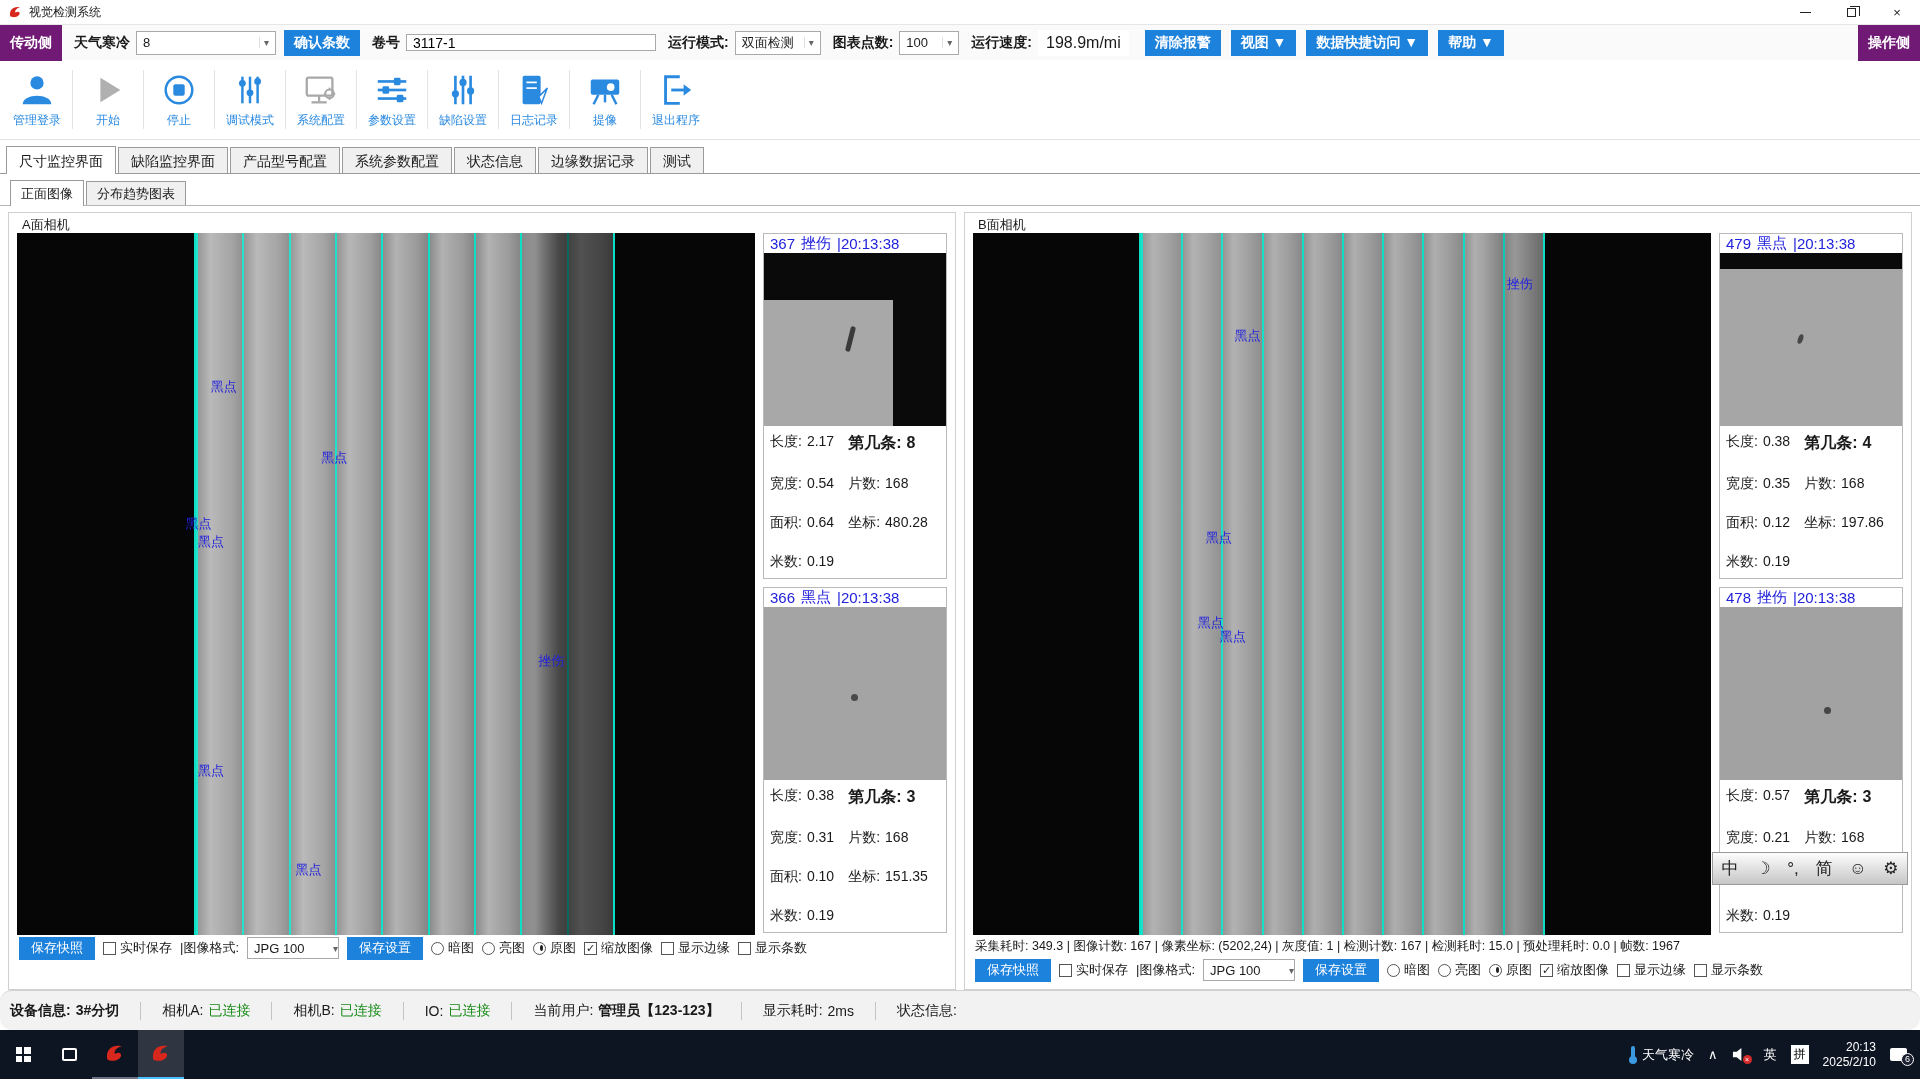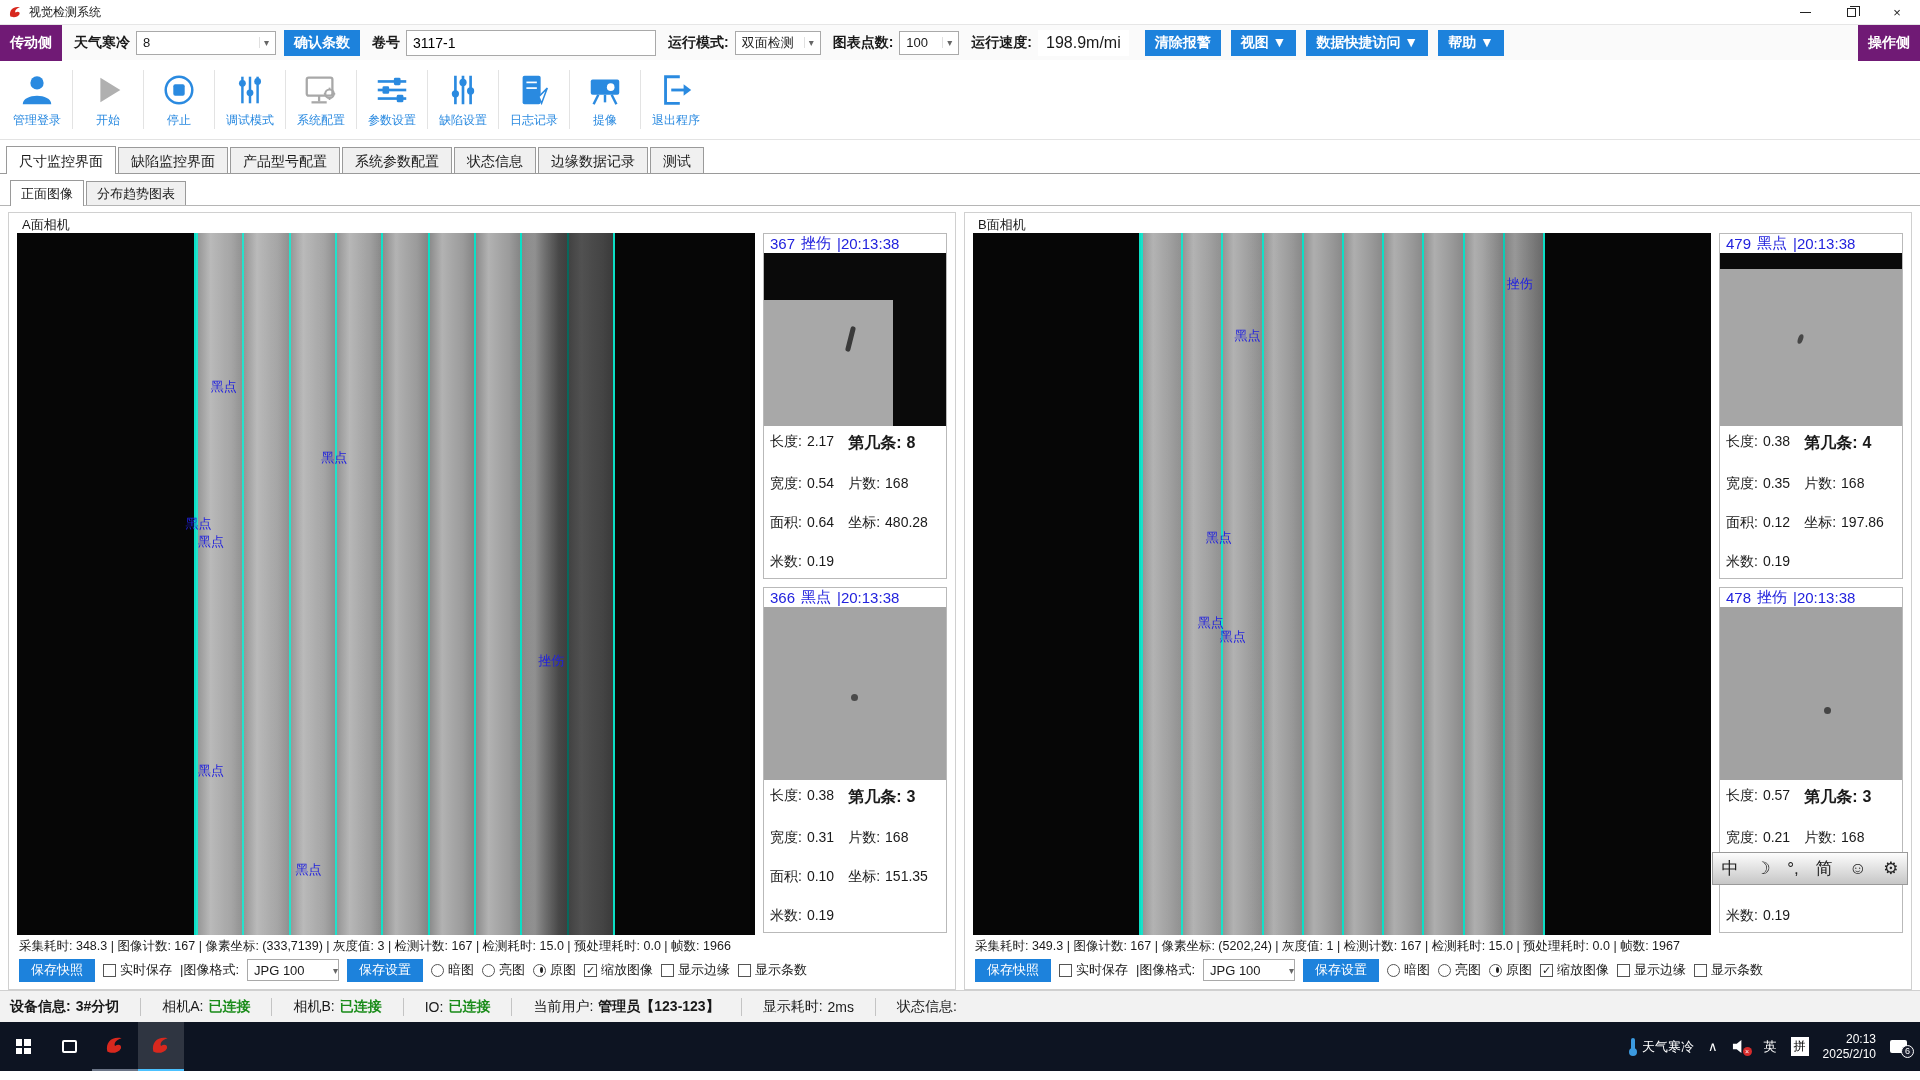--- a/index.html
+++ b/index.html
@@ -15,21 +15,21 @@
   .glyph-min { width:11px; height:1px; background:#222; }
   .glyph-max { width:9px; height:9px; border:1px solid #222; position:relative; background:#fff; }
   .glyph-max::before { content:""; position:absolute; left:2px; top:-3px; width:9px; height:9px; border:1px solid #222; border-left:none; border-bottom:none; }
 
   
   .toolbar { height:36px; display:flex; align-items:center; background:#fafafa; border-top:1px solid #e6e6e6; font-size:14px; }
   .side-btn { height:36px; padding:0 10px; background:#701a75; color:#fff; font-weight:bold; display:flex; align-items:center; font-size:14px; }
   .tb-label { font-weight:bold; margin:0 6px 0 12px; white-space:nowrap; }
   .sel { display:flex; align-items:center; background:#fff; border:1px solid #a9a9a9; height:24px; padding:0 2px 0 6px; font-size:13px; }
   .sel .arrow { margin-left:auto; padding:0 4px; color:#666; font-size:10px; border-left:1px solid #e0e0e0; }
-  .tb-input { height:26px; border:1px solid #a9a9a9; background:#fff; padding:0 6px; font-size:14px; font-family:inherit; }
+  .tb-input { height:17px; border:1px solid #a9a9a9; background:#fff; padding:0 6px; font-size:14px; font-family:inherit; }
   .btn-blue { background:#1d82dc; color:#fff; border:none; height:26px; padding:0 10px; font-size:14px; font-weight:bold; font-family:inherit; white-space:nowrap; }
   .speed-val { background:#fff; height:26px; display:flex; align-items:center; padding:0 8px; font-size:16px; }
 
   
   .iconbar { height:80px; display:flex; align-items:stretch; background:#fff; border-bottom:1px solid #e3e3e3; padding-left:4px; }
   .icon-item { width:66px; display:flex; flex-direction:column; align-items:center; justify-content:center; gap:3px; cursor:default; }
   .icon-item .lbl { font-size:12px; color:#2a8ae0; white-space:nowrap; }
   .icon-sep { width:1px; background:#e3e3e3; margin:10px 2px; }
 
   
@@ -88,24 +88,24 @@
   .radio.sel::after { content:""; width:6px; height:6px; background:#222; border-radius:50%; }
   .ctl { display:flex; align-items:center; gap:4px; }
   .sel-sm { display:flex; align-items:center; background:#fff; border:1px solid #a9a9a9; height:22px; padding:0 0 0 6px; font-size:13px; width:92px; }
 
   
   .langbar { position:absolute; right:12px; top:852px; width:196px; height:33px; z-index:60;
     background:linear-gradient(#fdfdfd,#c6c6c6); border:1px solid #9a9a9a;
     display:flex; align-items:center; justify-content:space-around; font-size:17px; color:#222; }
 
   
-  .statusbar { height:32px; display:flex; align-items:center; background:#f2f2f2; border-top:1px solid #d0d0d0; font-size:14px; padding-left:10px; gap:21px; }
+  .statusbar { height:40px; display:flex; align-items:center; background:#f2f2f2; border-top:1px solid #d0d0d0; font-size:14px; padding-left:10px; gap:21px;border-radius:12px; }
   .sb-sep { width:1px; height:18px; background:#c4c4c4; }
   .sb-item { display:flex; gap:5px; align-items:center; white-space:nowrap; }
-  .green { color:#1a8c1a; font-weight:bold; }
+  .green { color:#1a8c1a; font-weight:normal; }
   .bold { font-weight:bold; }
 
   
   .taskbar { height:49px; background:#0d1422; display:flex; align-items:stretch; color:#fff; }
   .tb-icon { width:46px; display:flex; align-items:center; justify-content:center; }
   .tb-icon.active-app { background:rgba(255,255,255,0.14); border-bottom:2px solid #4cc2ff; }
   .tb-icon.running-app { border-bottom:2px solid #6a7486; }
   .win-grid { width:15px; height:15px; display:grid; grid-template-columns:1fr 1fr; grid-template-rows:1fr 1fr; gap:2px; }
   .win-grid div { background:#fff; }
   .tv-icon { width:15px; height:13px; border:2px solid #fff; border-radius:2px; position:relative; }
@@ -403,21 +403,20 @@
                 <span>151.35</span>
               </div>
             <div class="cell">
                 <span>米数:</span>
                 <span>0.19</span>
               </div>
           </div>
         </div>
       </div>
     </div>
-    <div class="pstatus">采集耗时: 348.3 | 图像计数: 167 | 像素坐标: (333,7139) | 灰度值: 3 | 检测计数: 167 | 检测耗时: 15.0 | 预处理耗时: 0.0 | 帧数: 1966</div>
     <div class="pcontrols">
       <button class="btn-small">保存快照</button>
       <span class="ctl">
           <span class="chk"></span>
           <span>实时保存</span>
         </span>
       <span>|图像格式:</span>
       <span class="sel-sm">
           <span>JPG 100</span>
           <span class="arrow" style="margin-left:auto;color:#666;font-size:10px;">▾</span>

